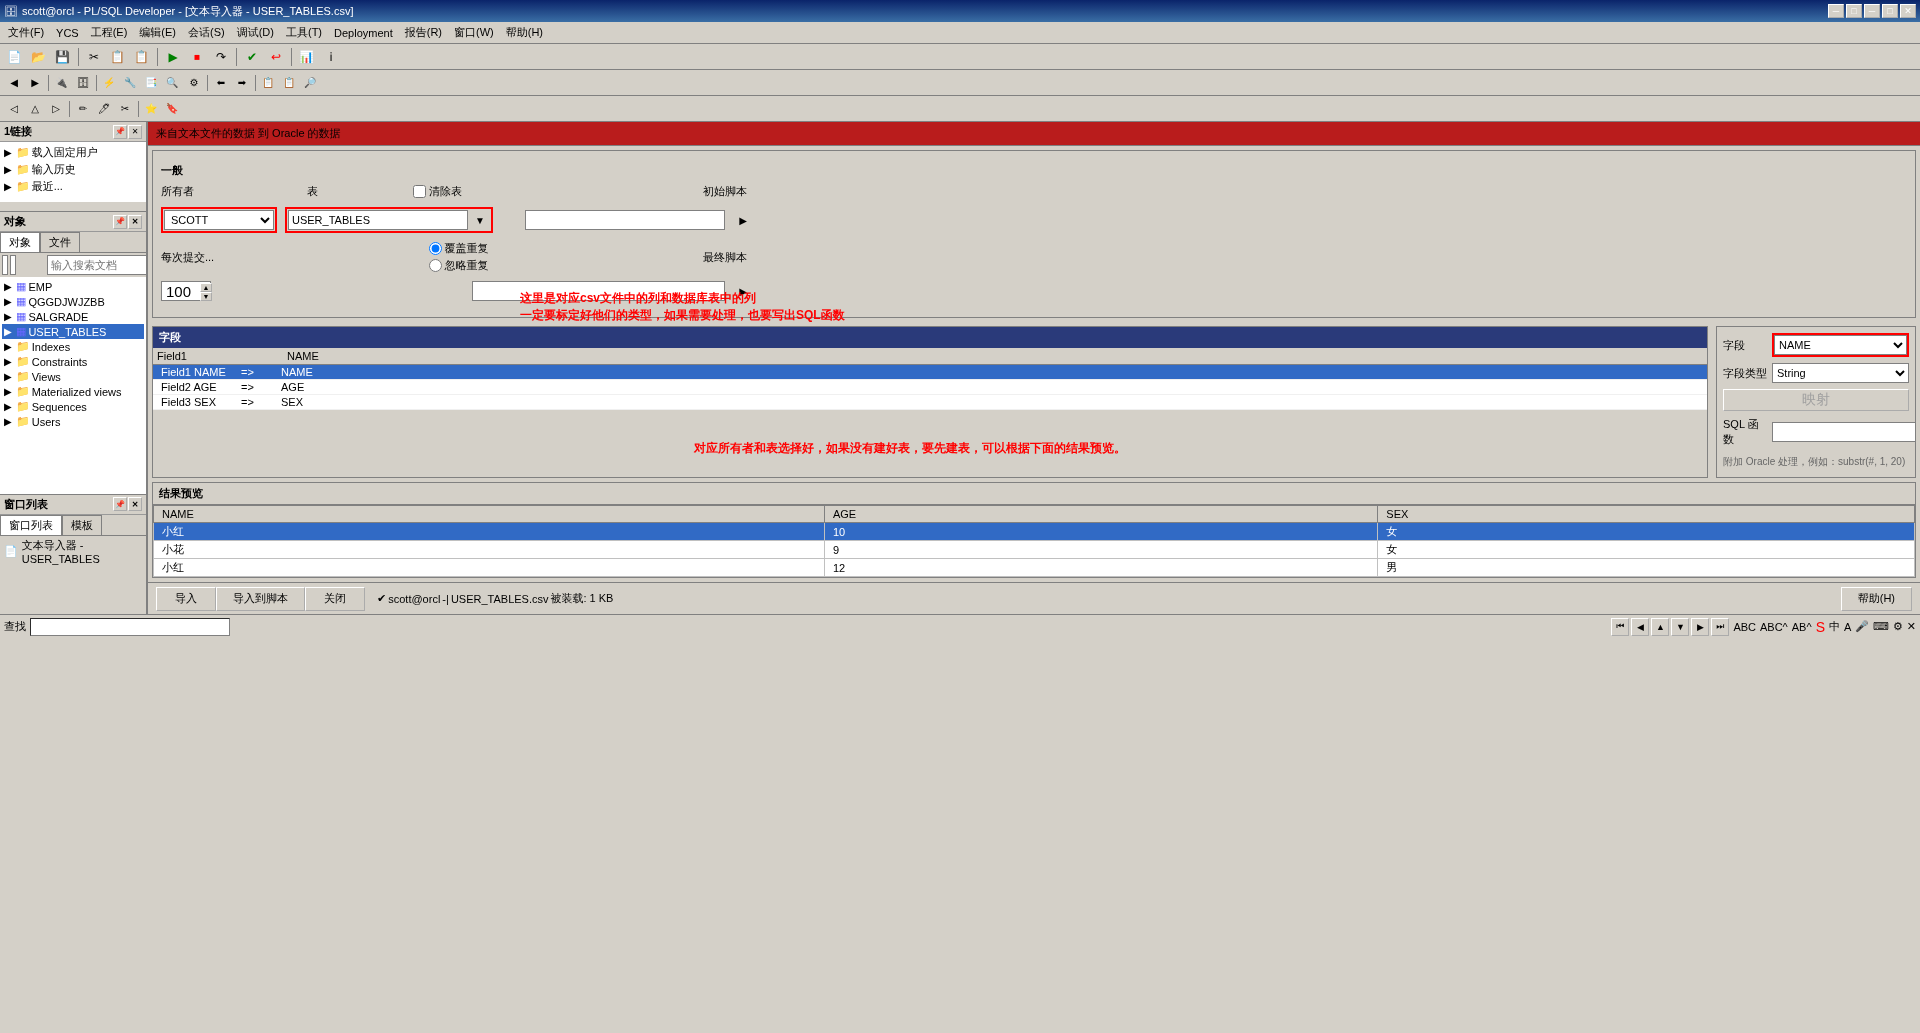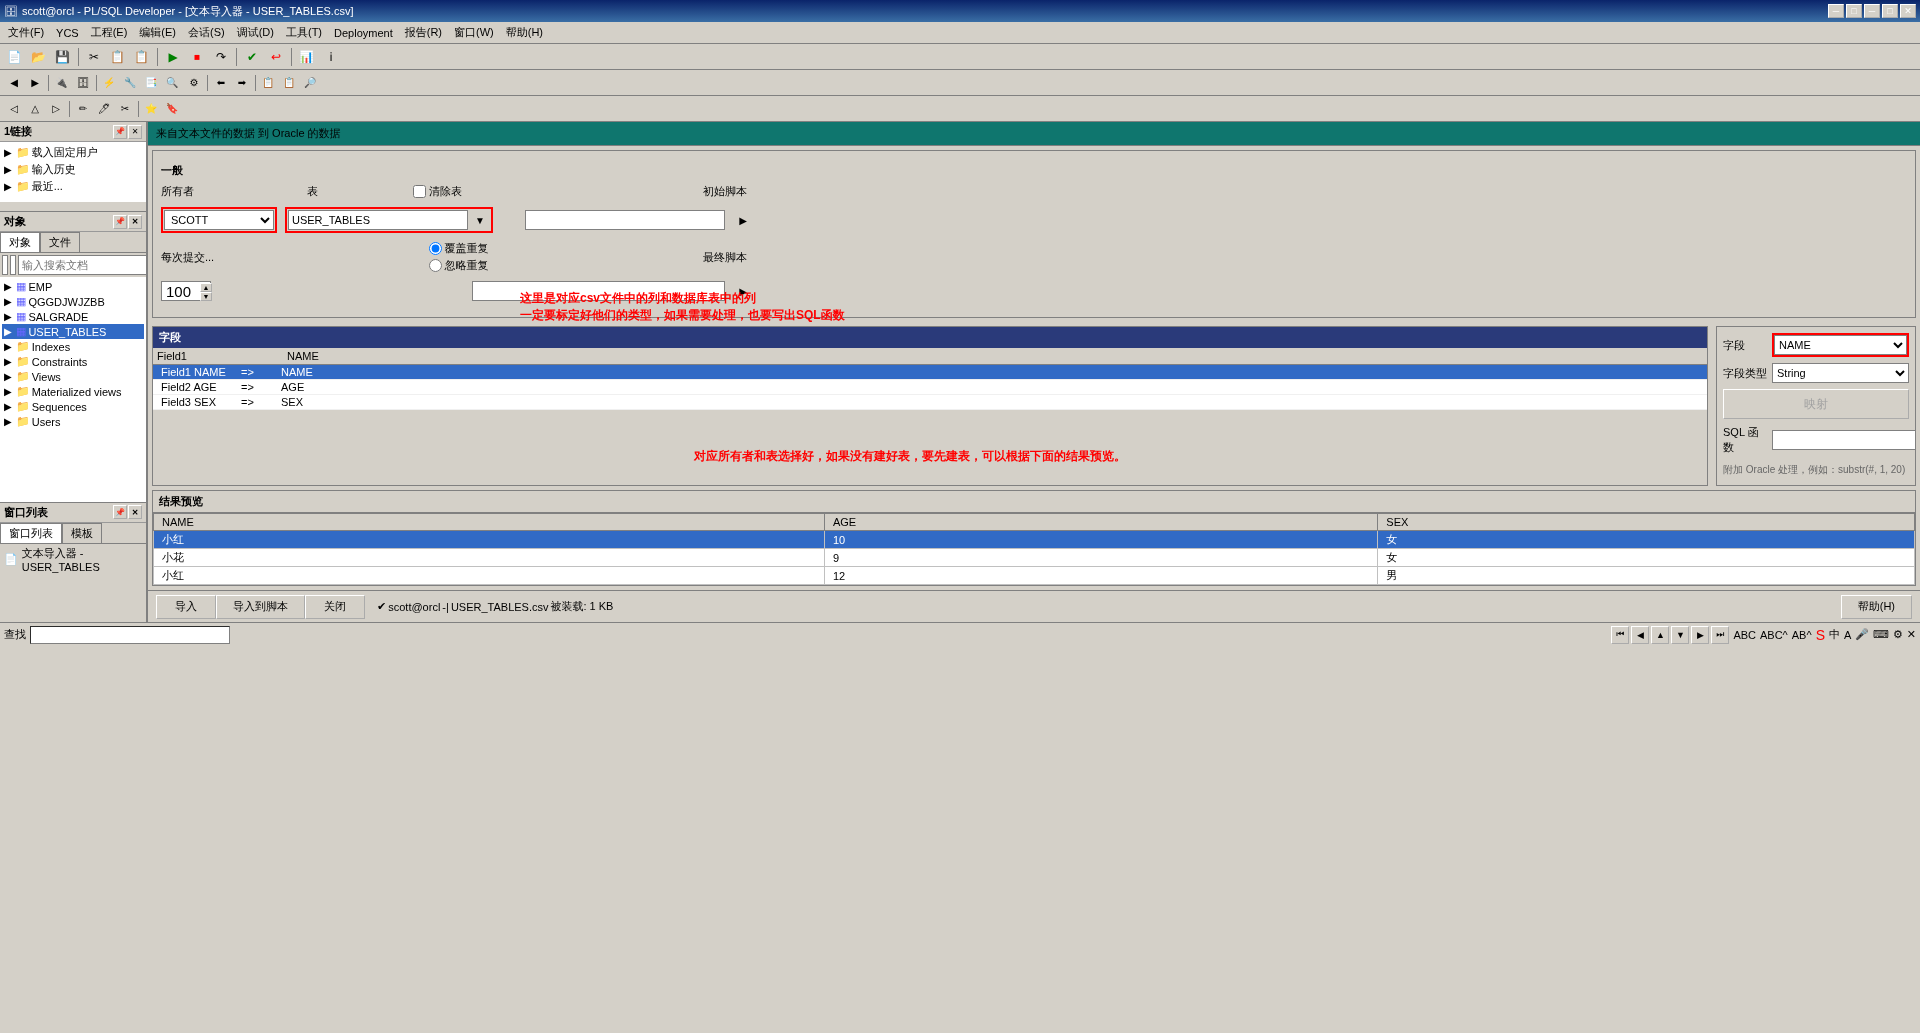--- a/index.html
+++ b/index.html
@@ -38,21 +38,21 @@
     .result-table { width: 100%; border-collapse: collapse; font-size: 11px; }
     .result-table th { background: #d4d0c8; border: 1px solid #808080; padding: 2px 8px; text-align: left; font-weight: normal; }
     .result-table td { border: 1px solid #c0c0c0; padding: 1px 8px; background: white; }
     .result-table tr.selected td { background: #316ac5; color: white; }
     
     
     .right-side-panel { width: 200px; background: #d4d0c8; border: 1px solid #808080; padding: 6px; font-size: 11px; }
     .right-panel-row { display: flex; align-items: center; gap: 4px; margin-bottom: 6px; }
     .right-panel-label { font-size: 11px; min-width: 45px; }
     .right-panel-select { height: 20px; border: 1px solid #808080; background: white; font-size: 11px; flex: 1; }
-    .right-panel-btn { height: 30px; background: #d4d0c8; border: 1px outset #fff; font-size: 12px; padding: 0 8px; cursor: pointer; }
+    .right-panel-btn { height: 22px; background: #d4d0c8; border: 1px outset #fff; font-size: 14px; padding: 0 8px; cursor: pointer; }
     .right-panel-input { height: 20px; border: 1px solid #808080; background: white; font-size: 11px; flex: 1; }
     .bottom-btn { height: 24px; background: #d4d0c8; border: 1px outset #fff; font-size: 11px; padding: 0 16px; cursor: pointer; min-width: 60px; }
     .status-area { flex: 1; display: flex; align-items: center; gap: 6px; font-size: 11px; padding: 0 6px; }
     
     .workspace { display: flex; flex: 1; overflow: hidden; }
     
     .left-panels { display: flex; flex-direction: column; width: 148px; border-right: 2px solid #808080; }
     
     .lp-section { border-bottom: 1px solid #808080; }
     .lp-header { background: #d4d0c8; padding: 2px 4px; display: flex; align-items: center; justify-content: space-between; border-bottom: 1px solid #999; }
@@ -252,21 +252,21 @@
         <div class="lp-tab">文件</div>
       </div>
       <div style="padding:2px; display:flex; flex-direction:row; gap:2px;">
         <select class="form-select" style="width:100%; height:20px;">
           <option>〈当前用户〉</option>
         </select>
         <select class="form-select" style="width:100%; height:20px;">
           <option>All objects</option>
         </select>
         <div style="display:flex; gap:2px;">
-          <input type="text" class="form-input" style="flex: 1 1 0%; height: 20px;" placeholder="输入搜索文档">
+          <input type="text" class="form-input" style="flex: 1 1 0%; height: 20px; margin-left: 29px;" placeholder="输入搜索文档">
 
         </div>
       </div>
       <div class="lp2-body">
         <div class="tree-item">
           <span class="tree-expand">▶</span>
           <span class="icon-table">▦</span>
           <span>EMP</span>
         </div>
         <div class="tree-item">
@@ -334,21 +334,21 @@
           <span>📄</span>
           <span>文本导入器 - USER_TABLES</span>
         </div>
       </div>
     </div>
 
   </div>
 
   <div class="main-right">
 
-    <div style="background:#0f766e; padding:4px 8px; border-bottom:1px solid #808080; font-size:11px; display:flex; align-items:flex-end; gap:4px;">
+    <div style="background:#b91c1c; padding:4px 8px; border-bottom:1px solid #808080; font-size:11px; display:flex; align-items:flex-end; gap:4px;">
       <span>来自文本文件的数据  到 Oracle 的数据</span>
     </div>
 
     <div class="import-dialog">
 
       <div class="dialog-section">
         <div class="dialog-section-title">一般</div>
 
         <div style="display:flex; gap:16px; align-items:flex-start;">
 

